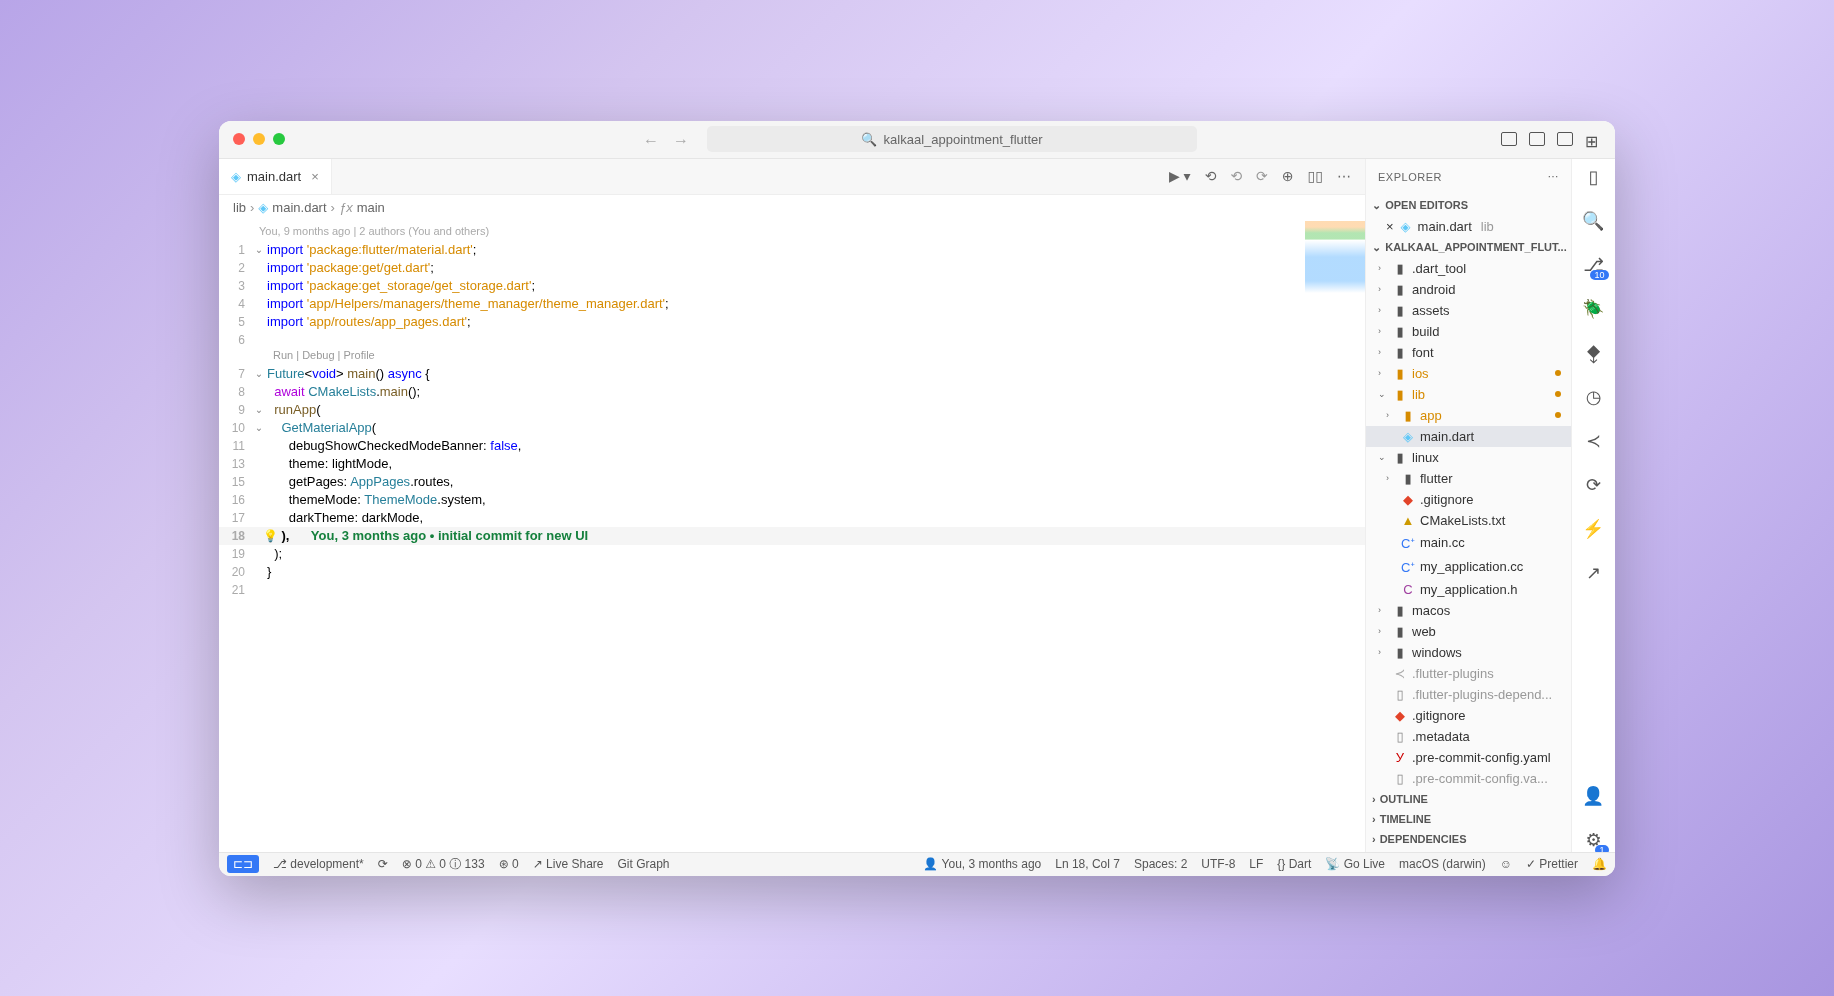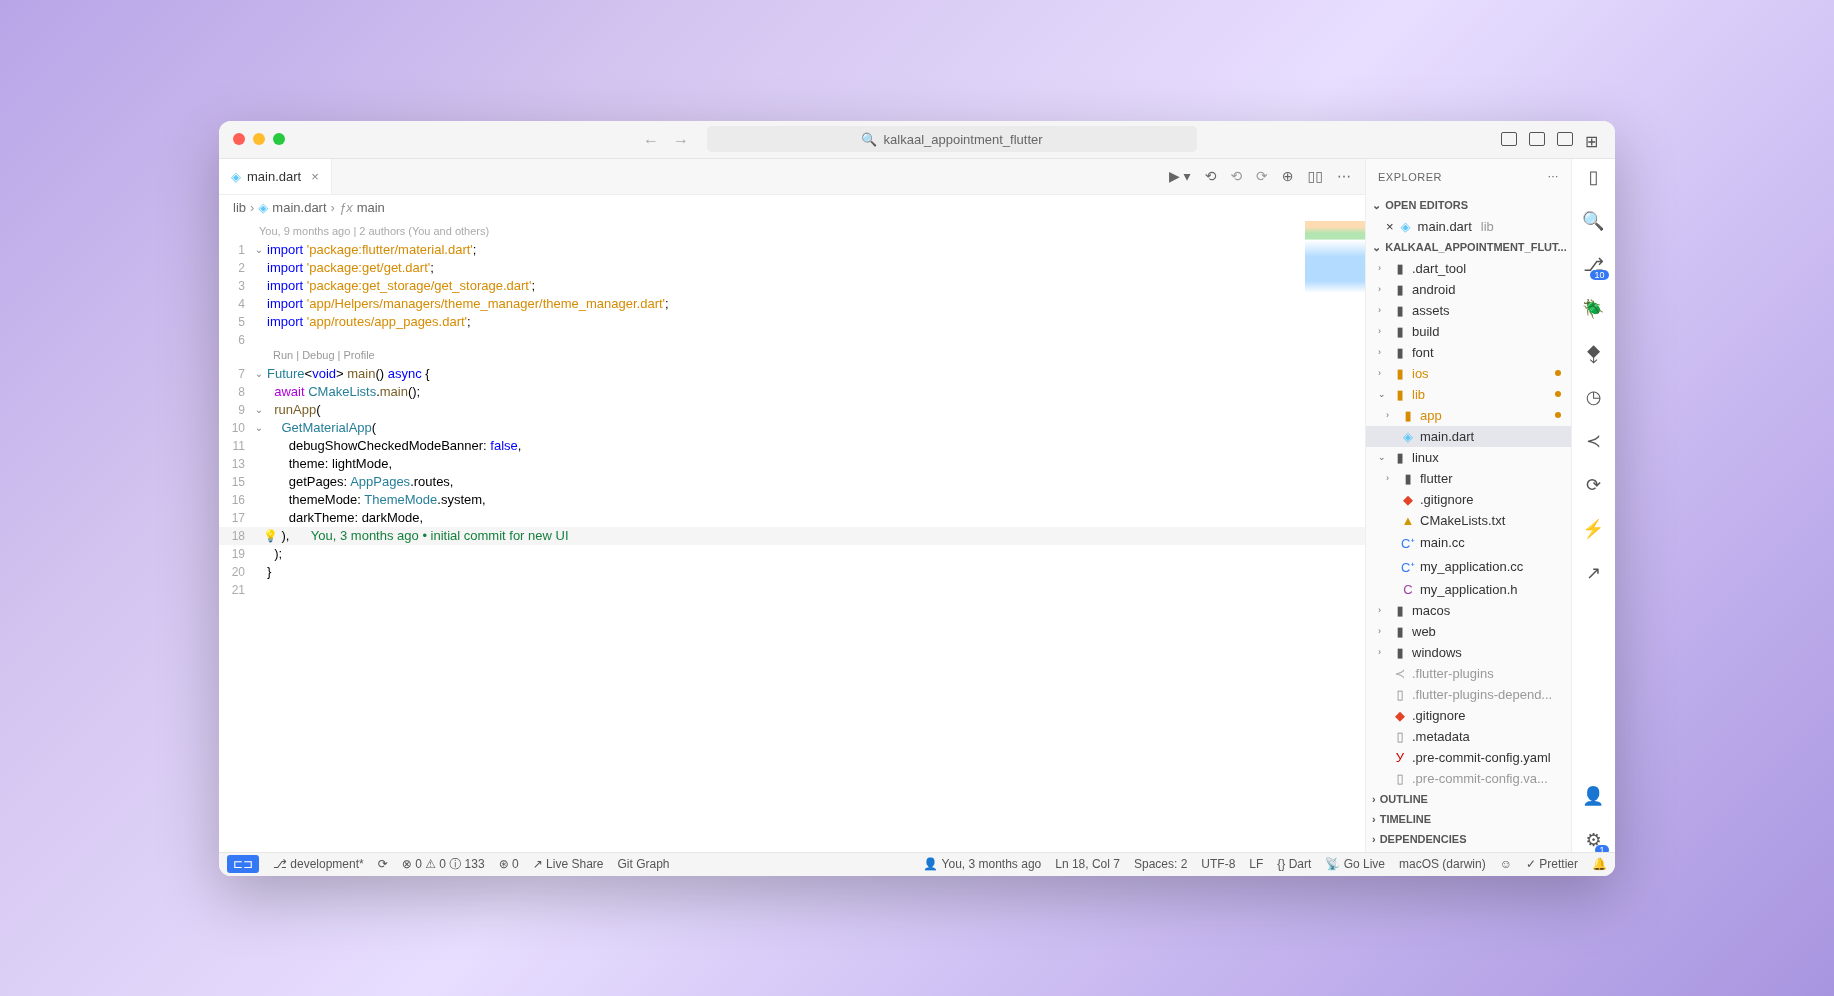--- a/index.html
+++ b/index.html
@@ -20,21 +20,21 @@
 .tabbar { height: 36px; display: flex; align-items: center; border-bottom: 1px solid #eee; background: #f7f7f7; }
 .tab { height: 36px; padding: 0 12px; display: flex; align-items: center; gap: 6px; background: #fff; border-right: 1px solid #eee; font-size: 13px; color: #333; }
 .tab-close { color: #888; font-size: 13px; margin-left: 4px; }
 .tab-actions { margin-left: auto; padding-right: 14px; display: flex; gap: 14px; color: #666; align-items: center; font-size: 14px; }
 .breadcrumb { height: 26px; padding: 0 14px; display: flex; align-items: center; font-size: 13px; color: #666; gap: 4px; }
 .breadcrumb .sep { color: #999; }
 .editor { flex: 1; position: relative; overflow: hidden; font-family: "Menlo", "Monaco", monospace; font-size: 13px; }
 .gutter-blame { position: absolute; left: 40px; top: 4px; font-size: 11px; color: #aaa; }
 .code-lines { padding-top: 20px; }
 .line { display: flex; height: 18px; line-height: 18px; }
-.line.hl { background: #f5f5f5; }
+.line.hl { background: #f5f5f5; font-weight: bold; }
 .ln { width: 32px; text-align: right; color: #aaa; padding-right: 6px; font-size: 12px; }
 .fold { width: 16px; color: #888; font-size: 10px; text-align: center; }
 .code { white-space: pre; }
 .k-import { color: #0000ff; }
 .k-string { color: #d68b00; }
 .k-keyword { color: #0000ff; }
 .k-type { color: #267f99; }
 .k-func { color: #795e26; }
 .k-await { color: #af00db; }
 .k-class { color: #267f99; }

